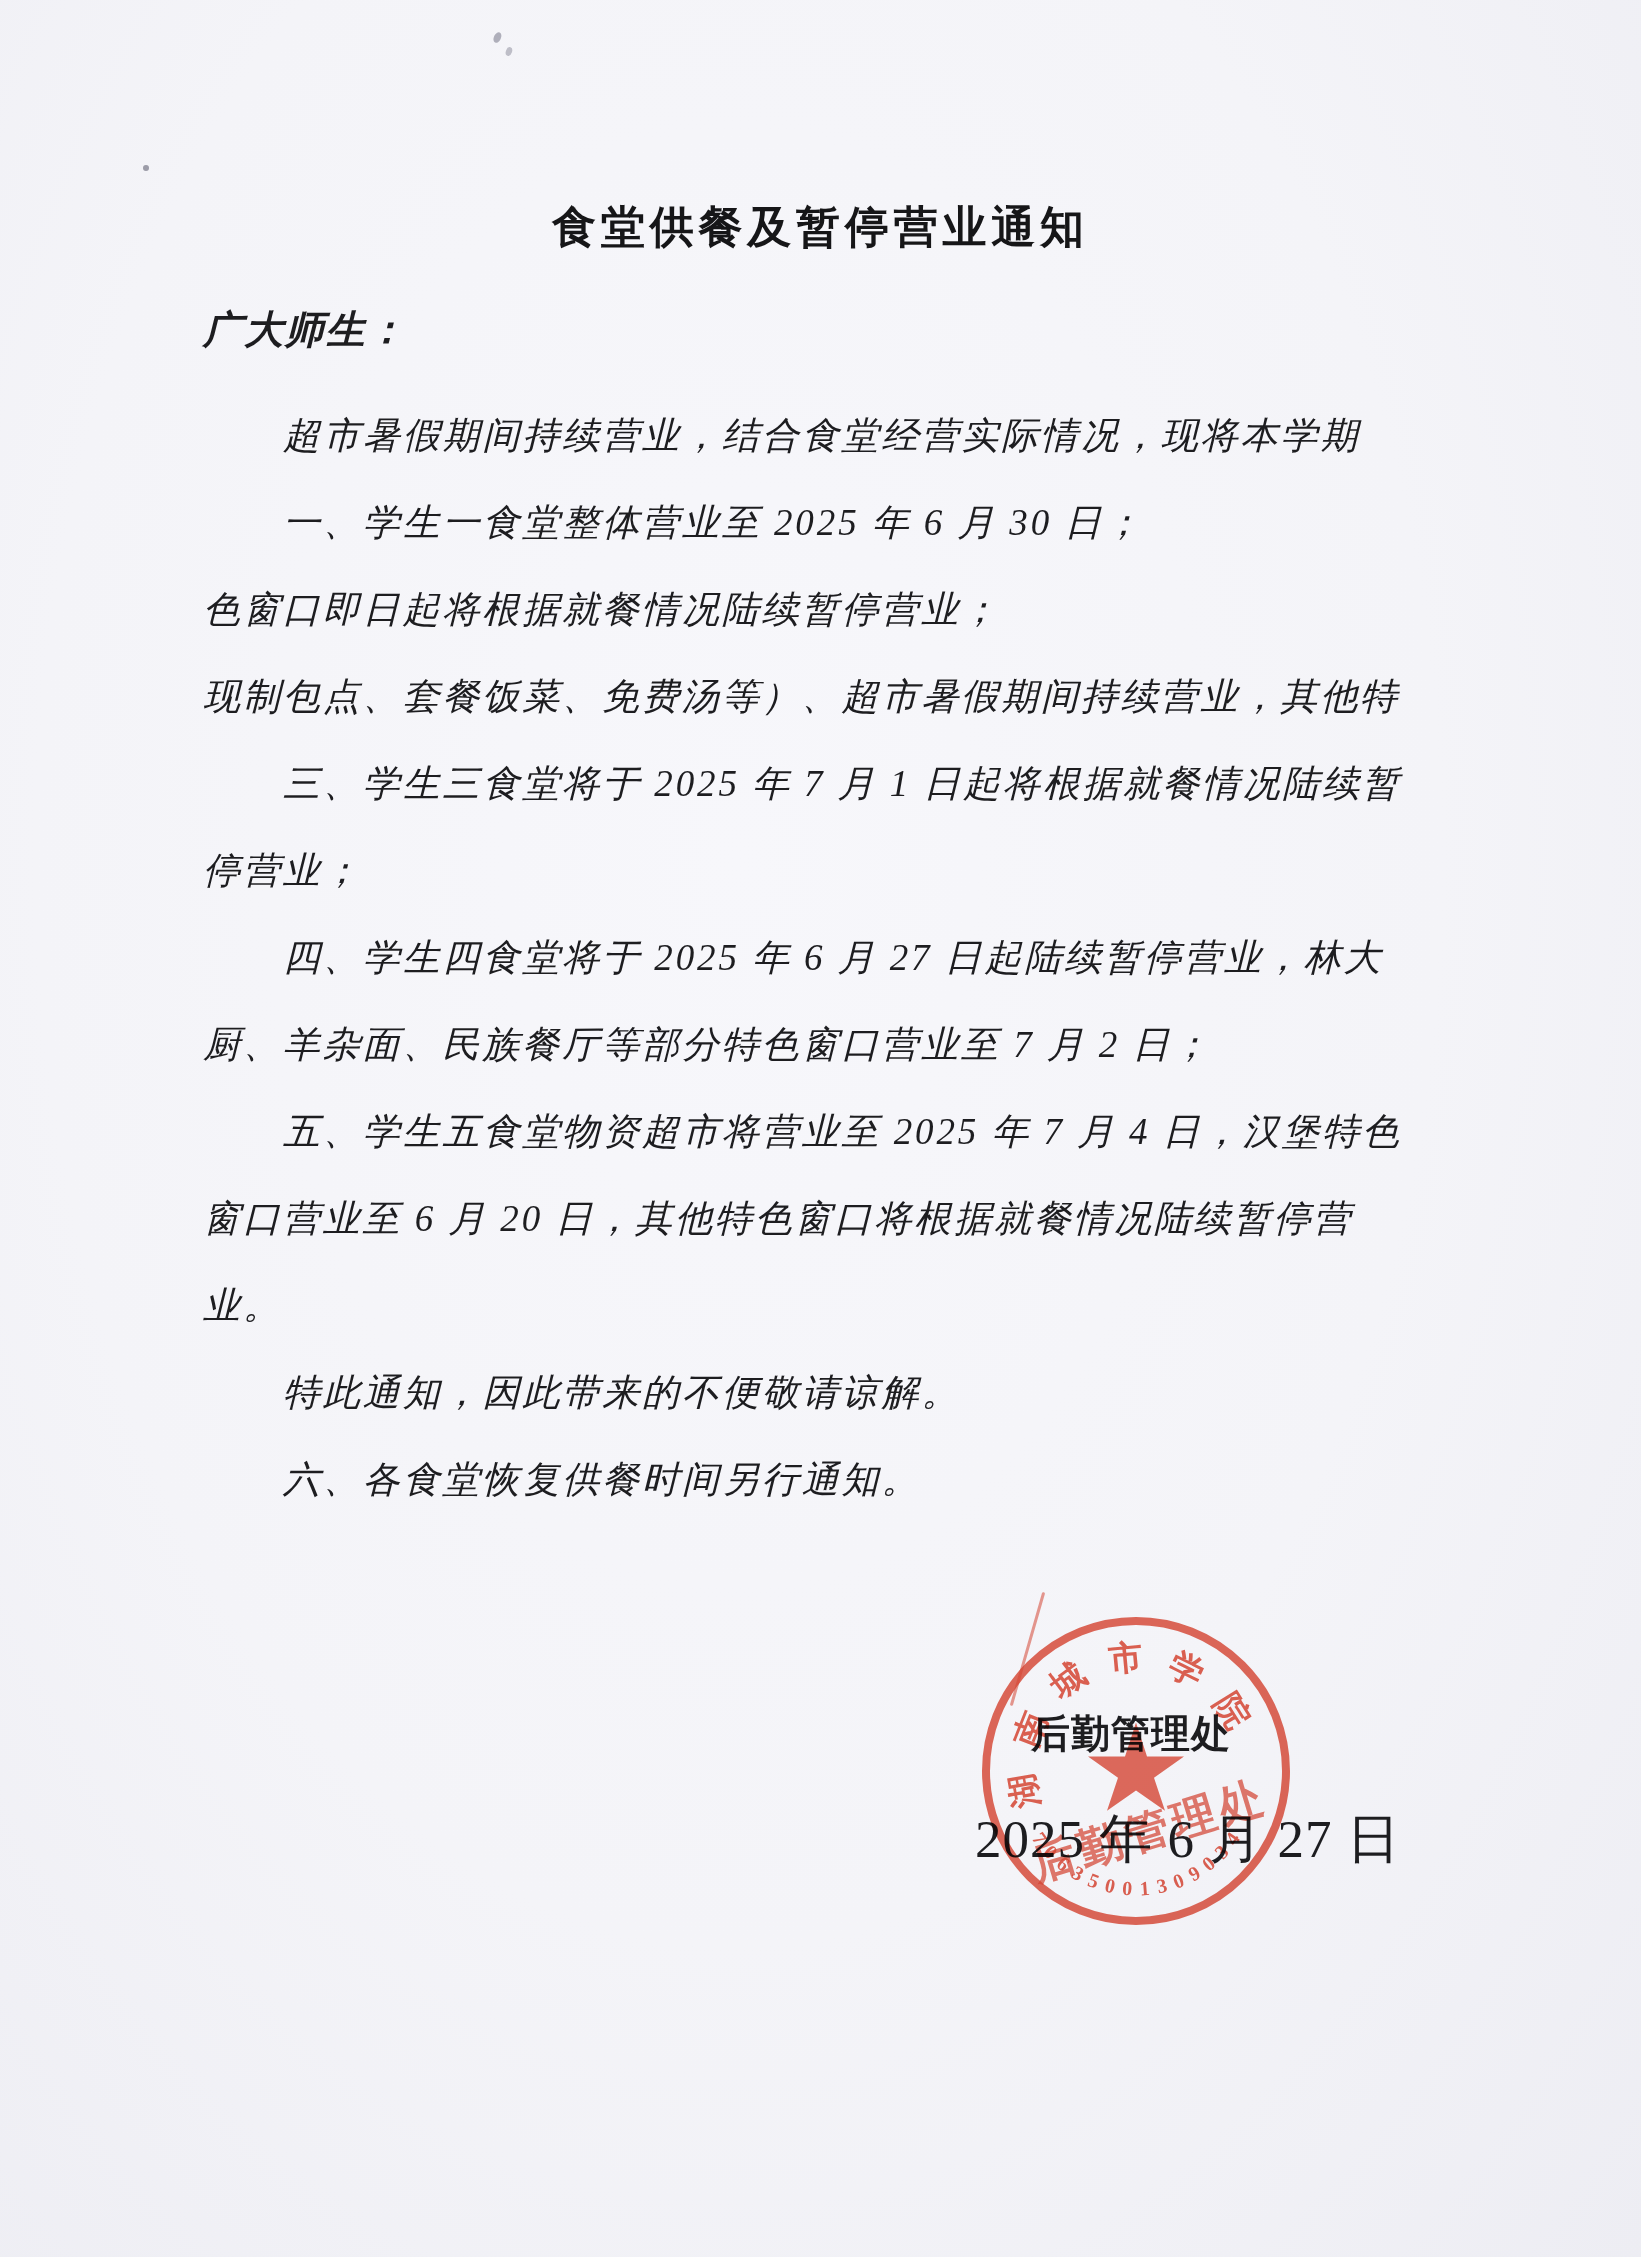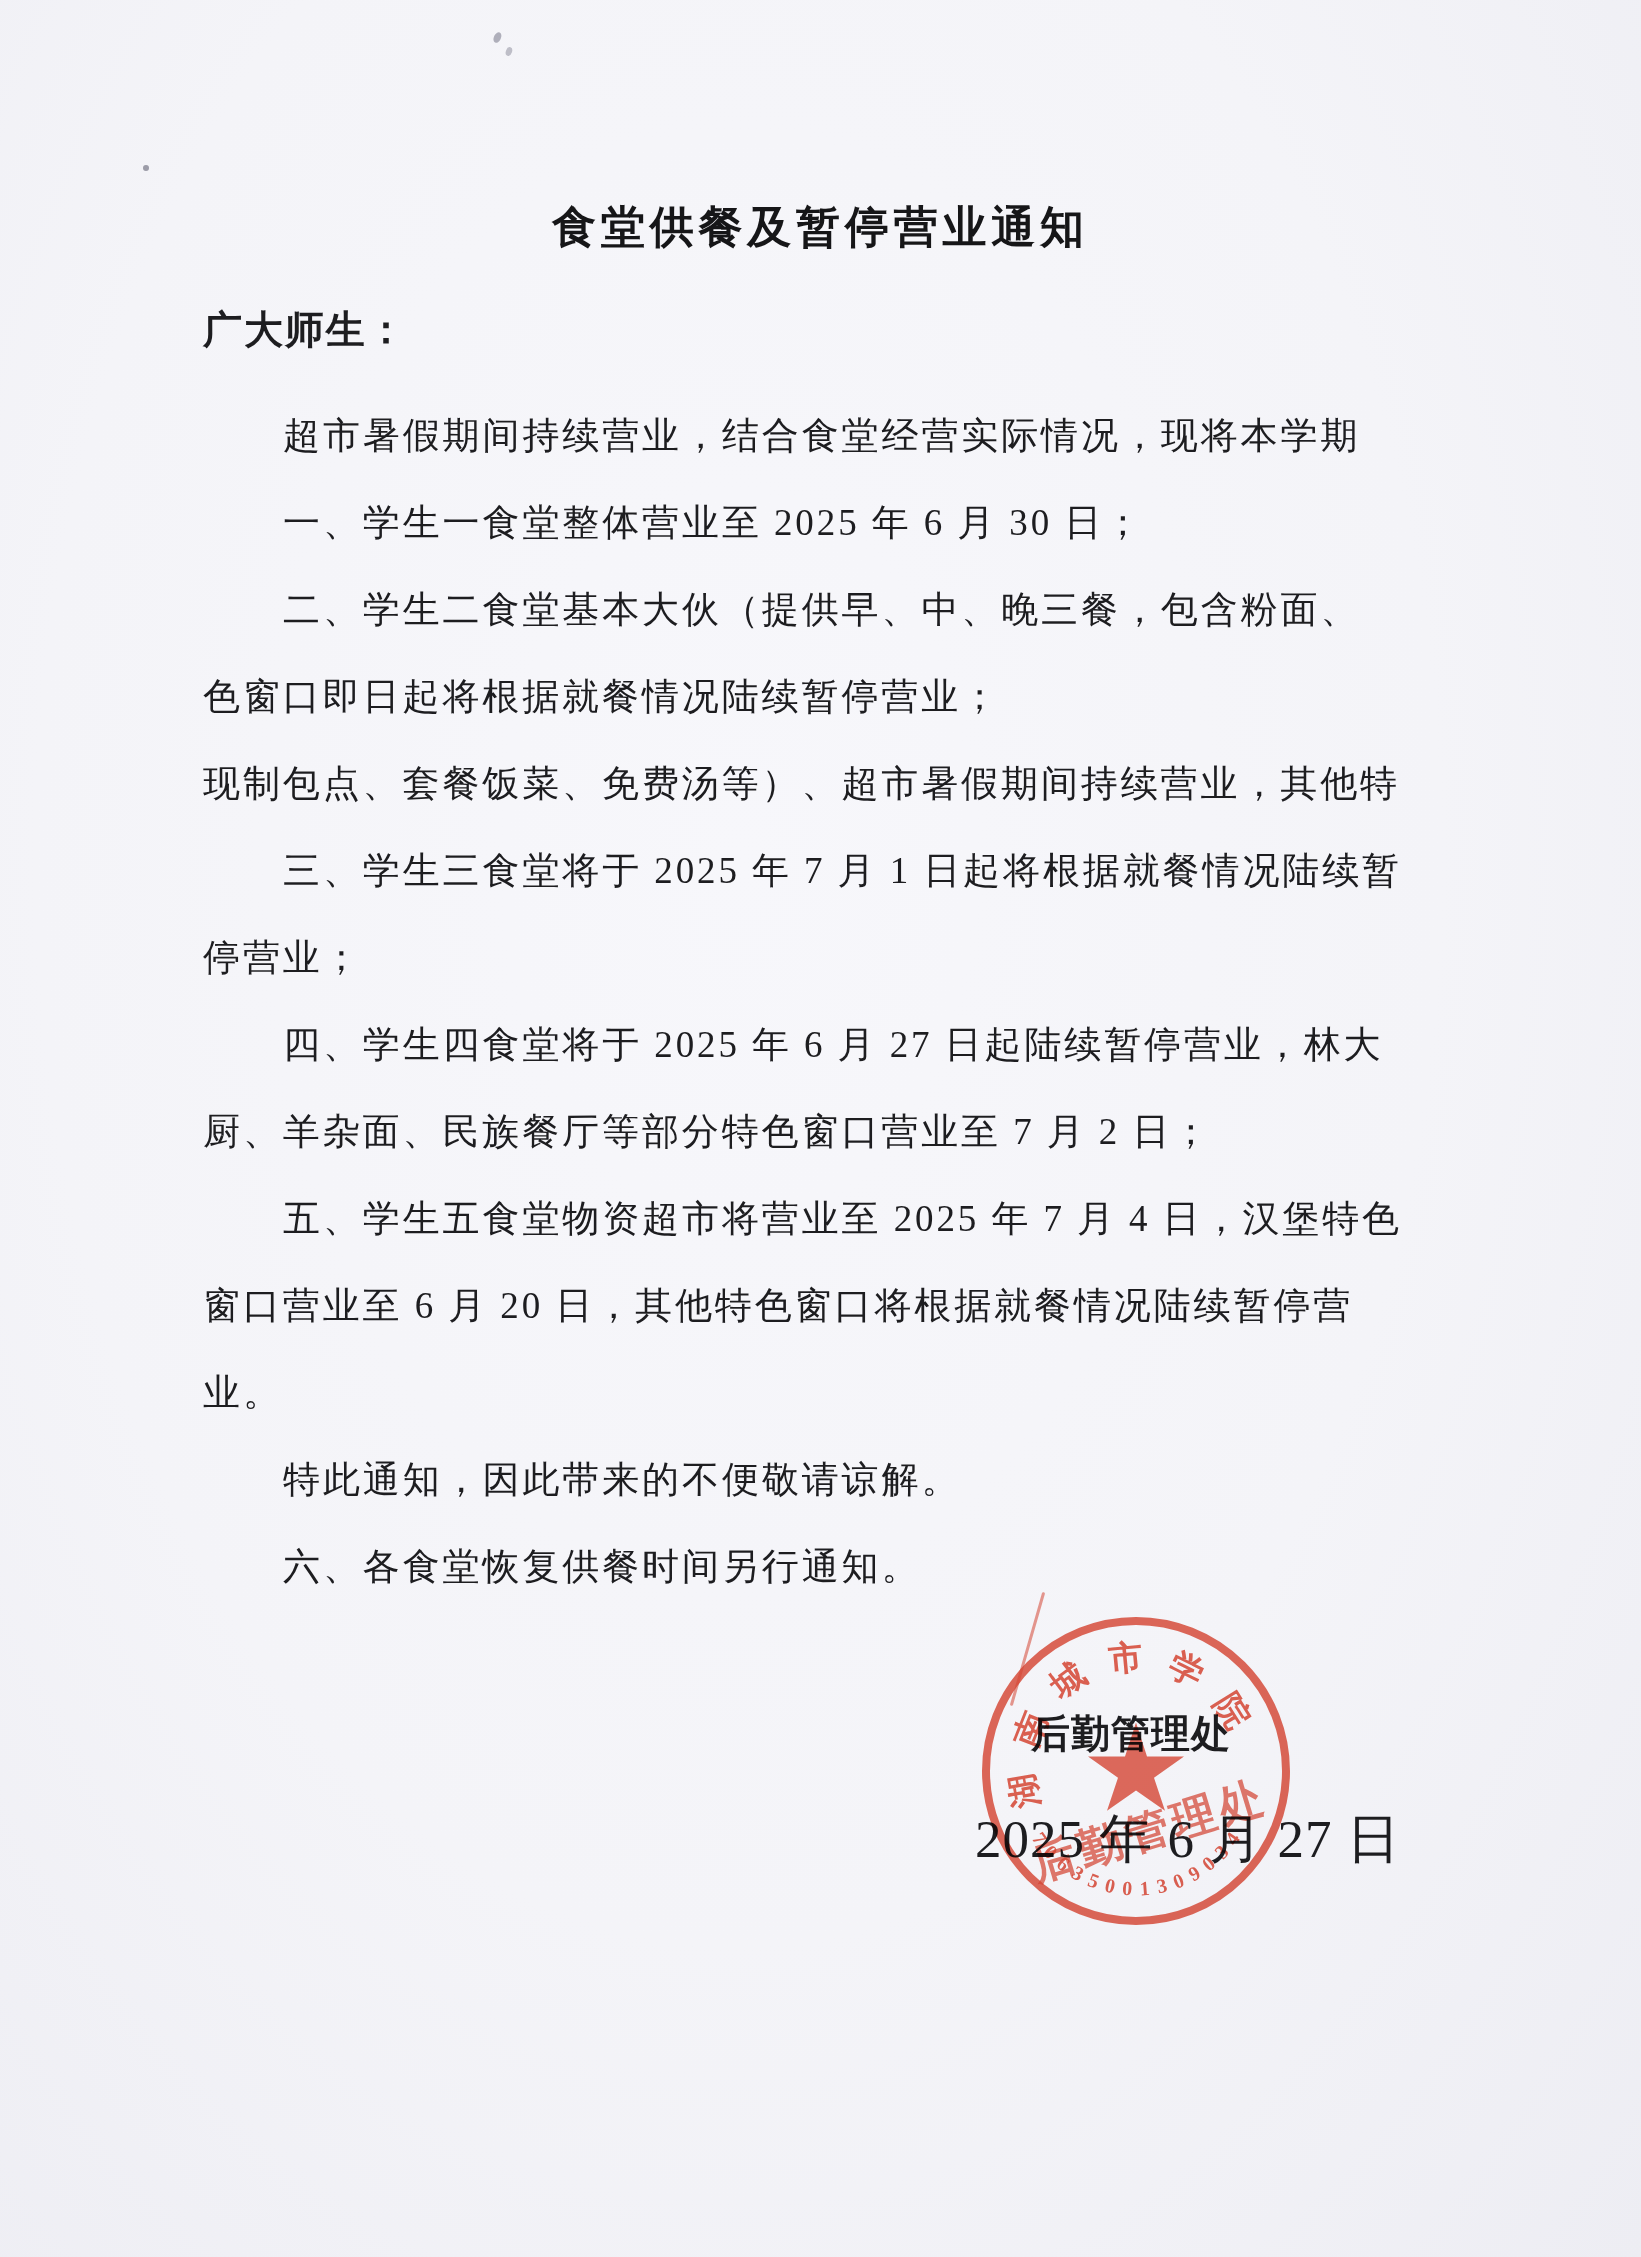--- a/index.html
+++ b/index.html
@@ -18,21 +18,21 @@
     position:absolute;left:0;top:198px;width:100%;
     text-align:center;
     font-family:"Liberation Sans","DejaVu Sans",sans-serif;
     font-weight:700;
     font-size:44px;
     letter-spacing:4.8px;
     color:#161618;
   }
   
   .body-block{
-    position:absolute;left:203px;top:286px;width:1247px;
+    position:absolute;left:203px;top:286px;width:1247px;font-style:italic;
   }
   .salutation{
     font-size:39px;
     line-height:87px;
     font-weight:600;
     margin-bottom:19.3px;
     letter-spacing:1.9px;
     white-space:nowrap;
   }
   .line{
@@ -113,21 +113,20 @@
   <div class="artifact a1"></div>
   <div class="artifact a2"></div>
   <div class="artifact a3"></div>
 
   <div class="doc-title">食堂供餐及暂停营业通知</div>
 
   <div class="body-block">
     <div class="salutation">广大师生：</div>
     <div class="line indent">超市暑假期间持续营业，结合食堂经营实际情况，现将本学期</div>
     <div class="line indent">一、学生一食堂整体营业至 2025 年 6 月 30 日；</div>
-    <div class="line indent">二、学生二食堂基本大伙（提供早、中、晚三餐，包含粉面、</div>
     <div class="line">色窗口即日起将根据就餐情况陆续暂停营业；</div>
     <div class="line">现制包点、套餐饭菜、免费汤等）、超市暑假期间持续营业，其他特</div>
     <div class="line indent">三、学生三食堂将于 2025 年 7 月 1 日起将根据就餐情况陆续暂</div>
     <div class="line">停营业；</div>
     <div class="line indent">四、学生四食堂将于 2025 年 6 月 27 日起陆续暂停营业，林大</div>
     <div class="line">厨、羊杂面、民族餐厅等部分特色窗口营业至 7 月 2 日；</div>
     <div class="line indent">五、学生五食堂物资超市将营业至 2025 年 7 月 4 日，汉堡特色</div>
     <div class="line">窗口营业至 6 月 20 日，其他特色窗口将根据就餐情况陆续暂停营</div>
     <div class="line">业。</div>
     <div class="line indent">特此通知，因此带来的不便敬请谅解。</div>

